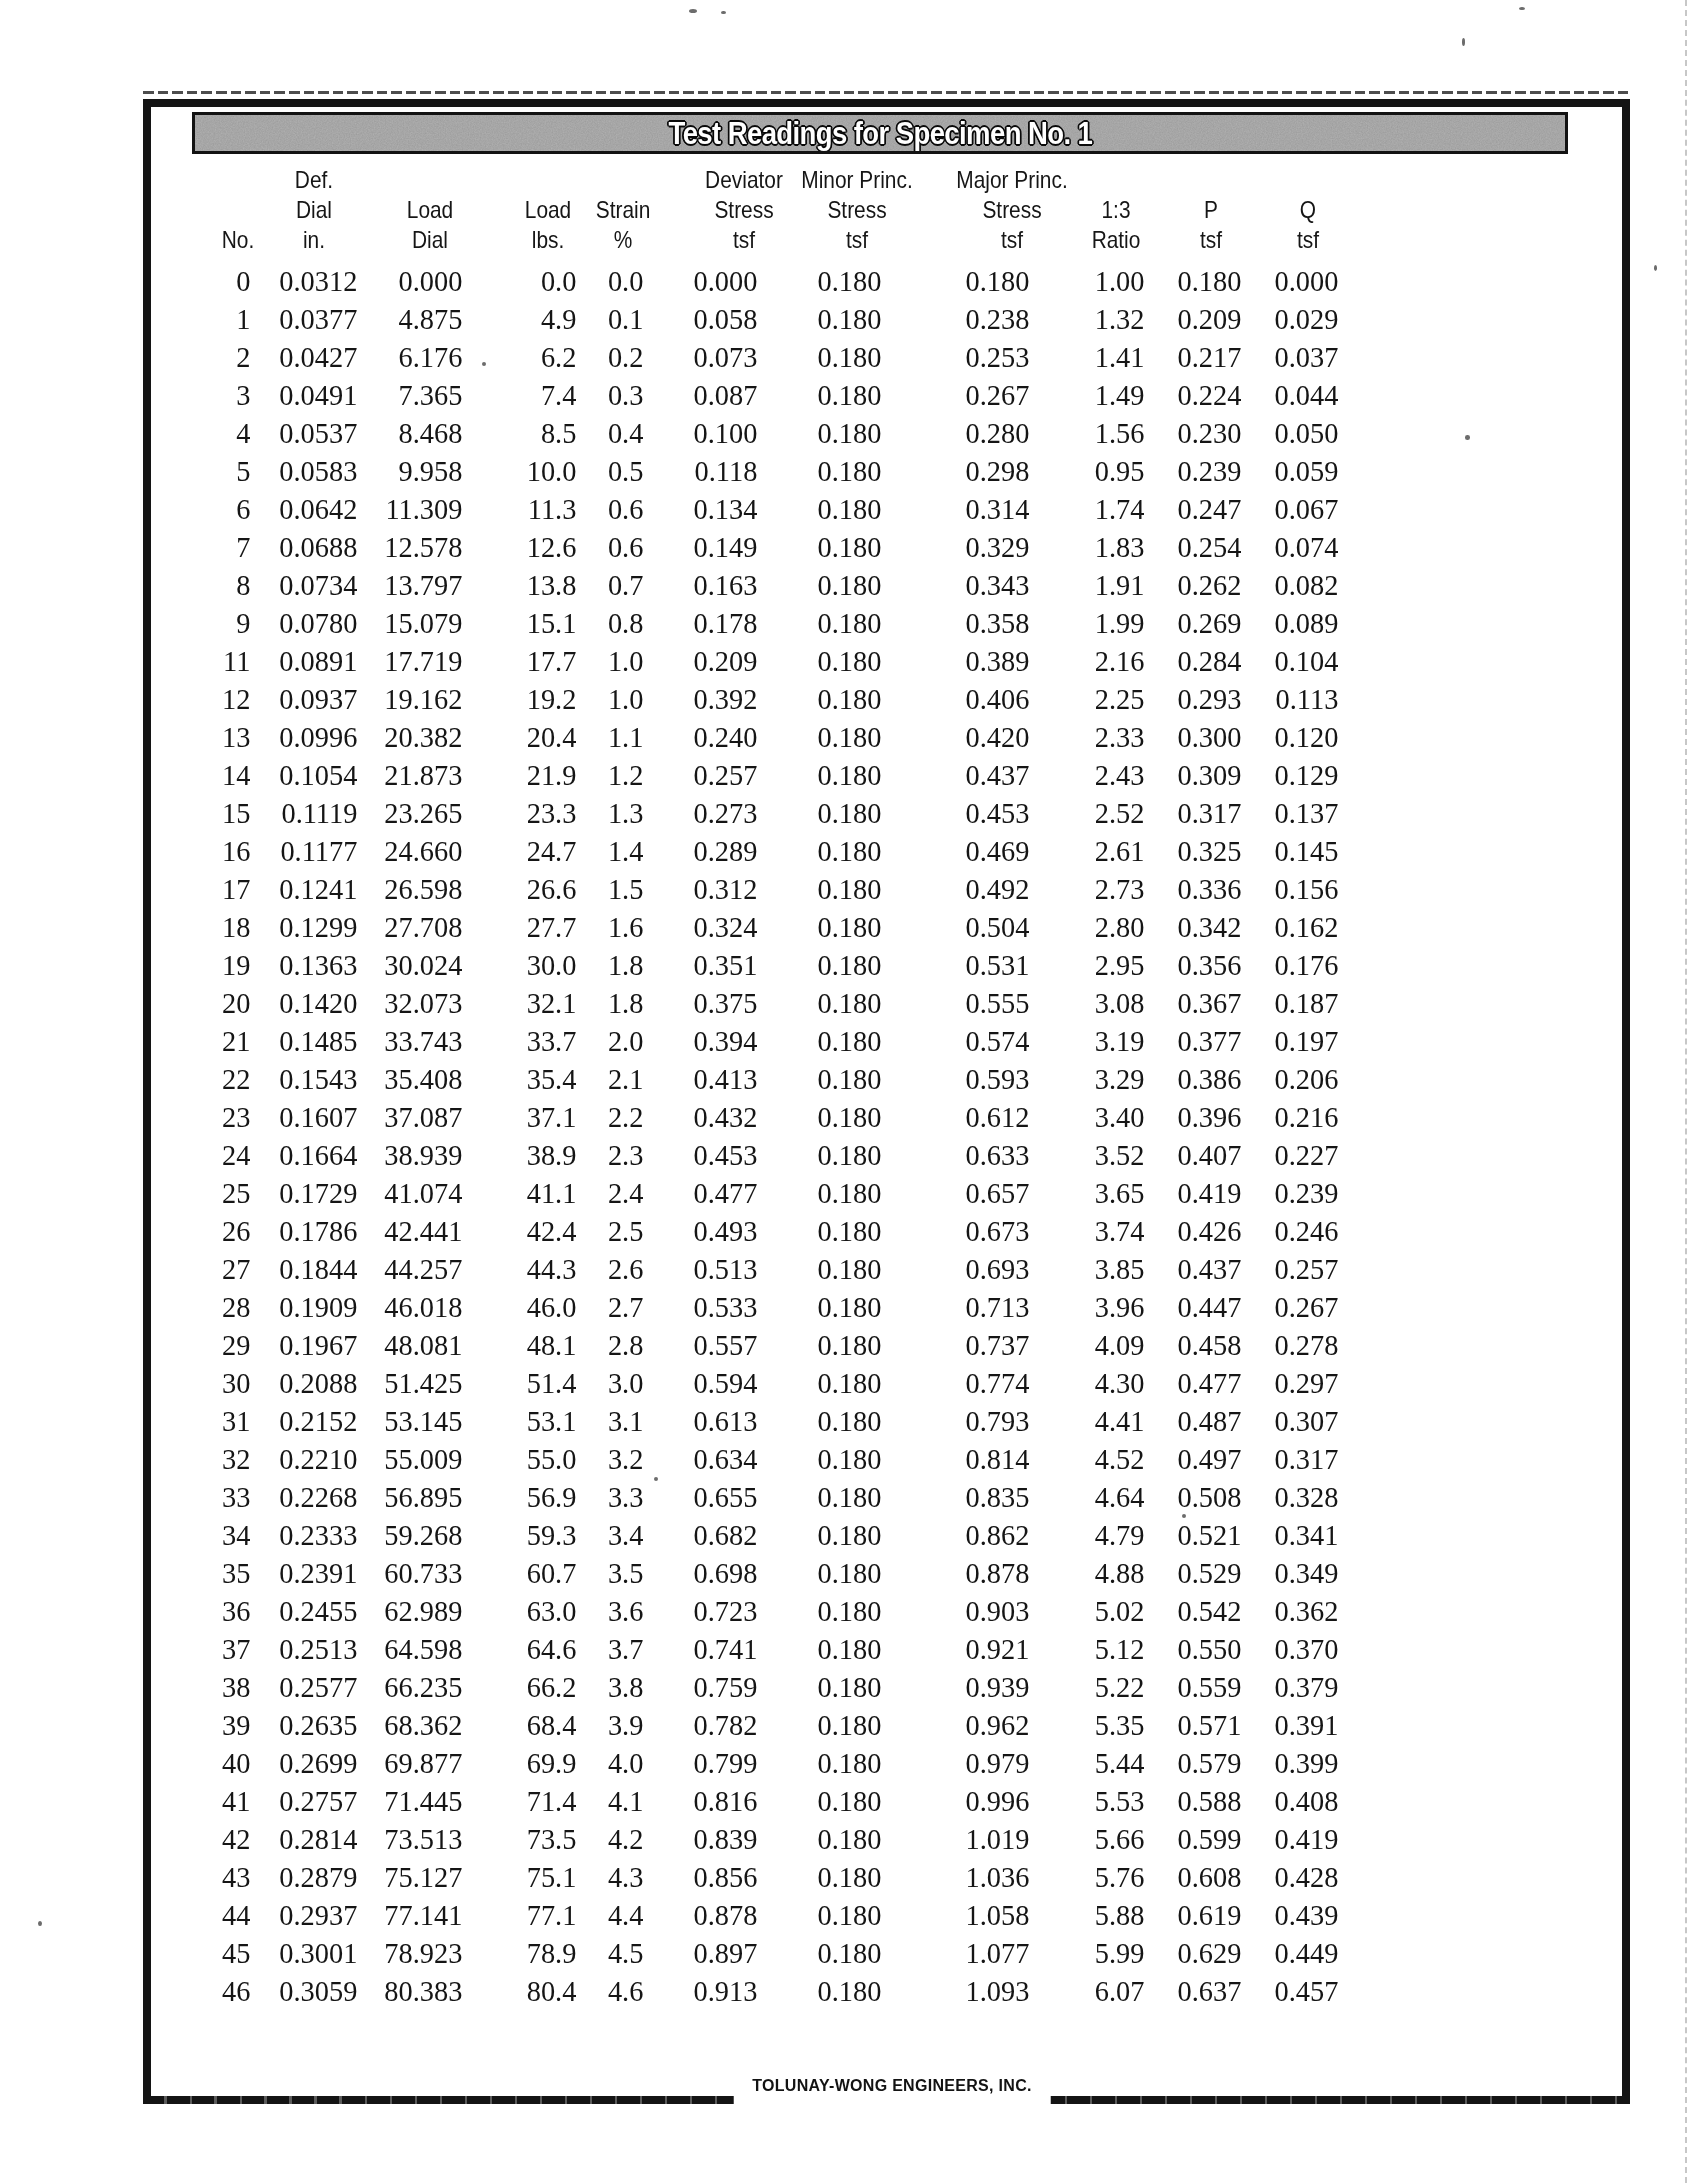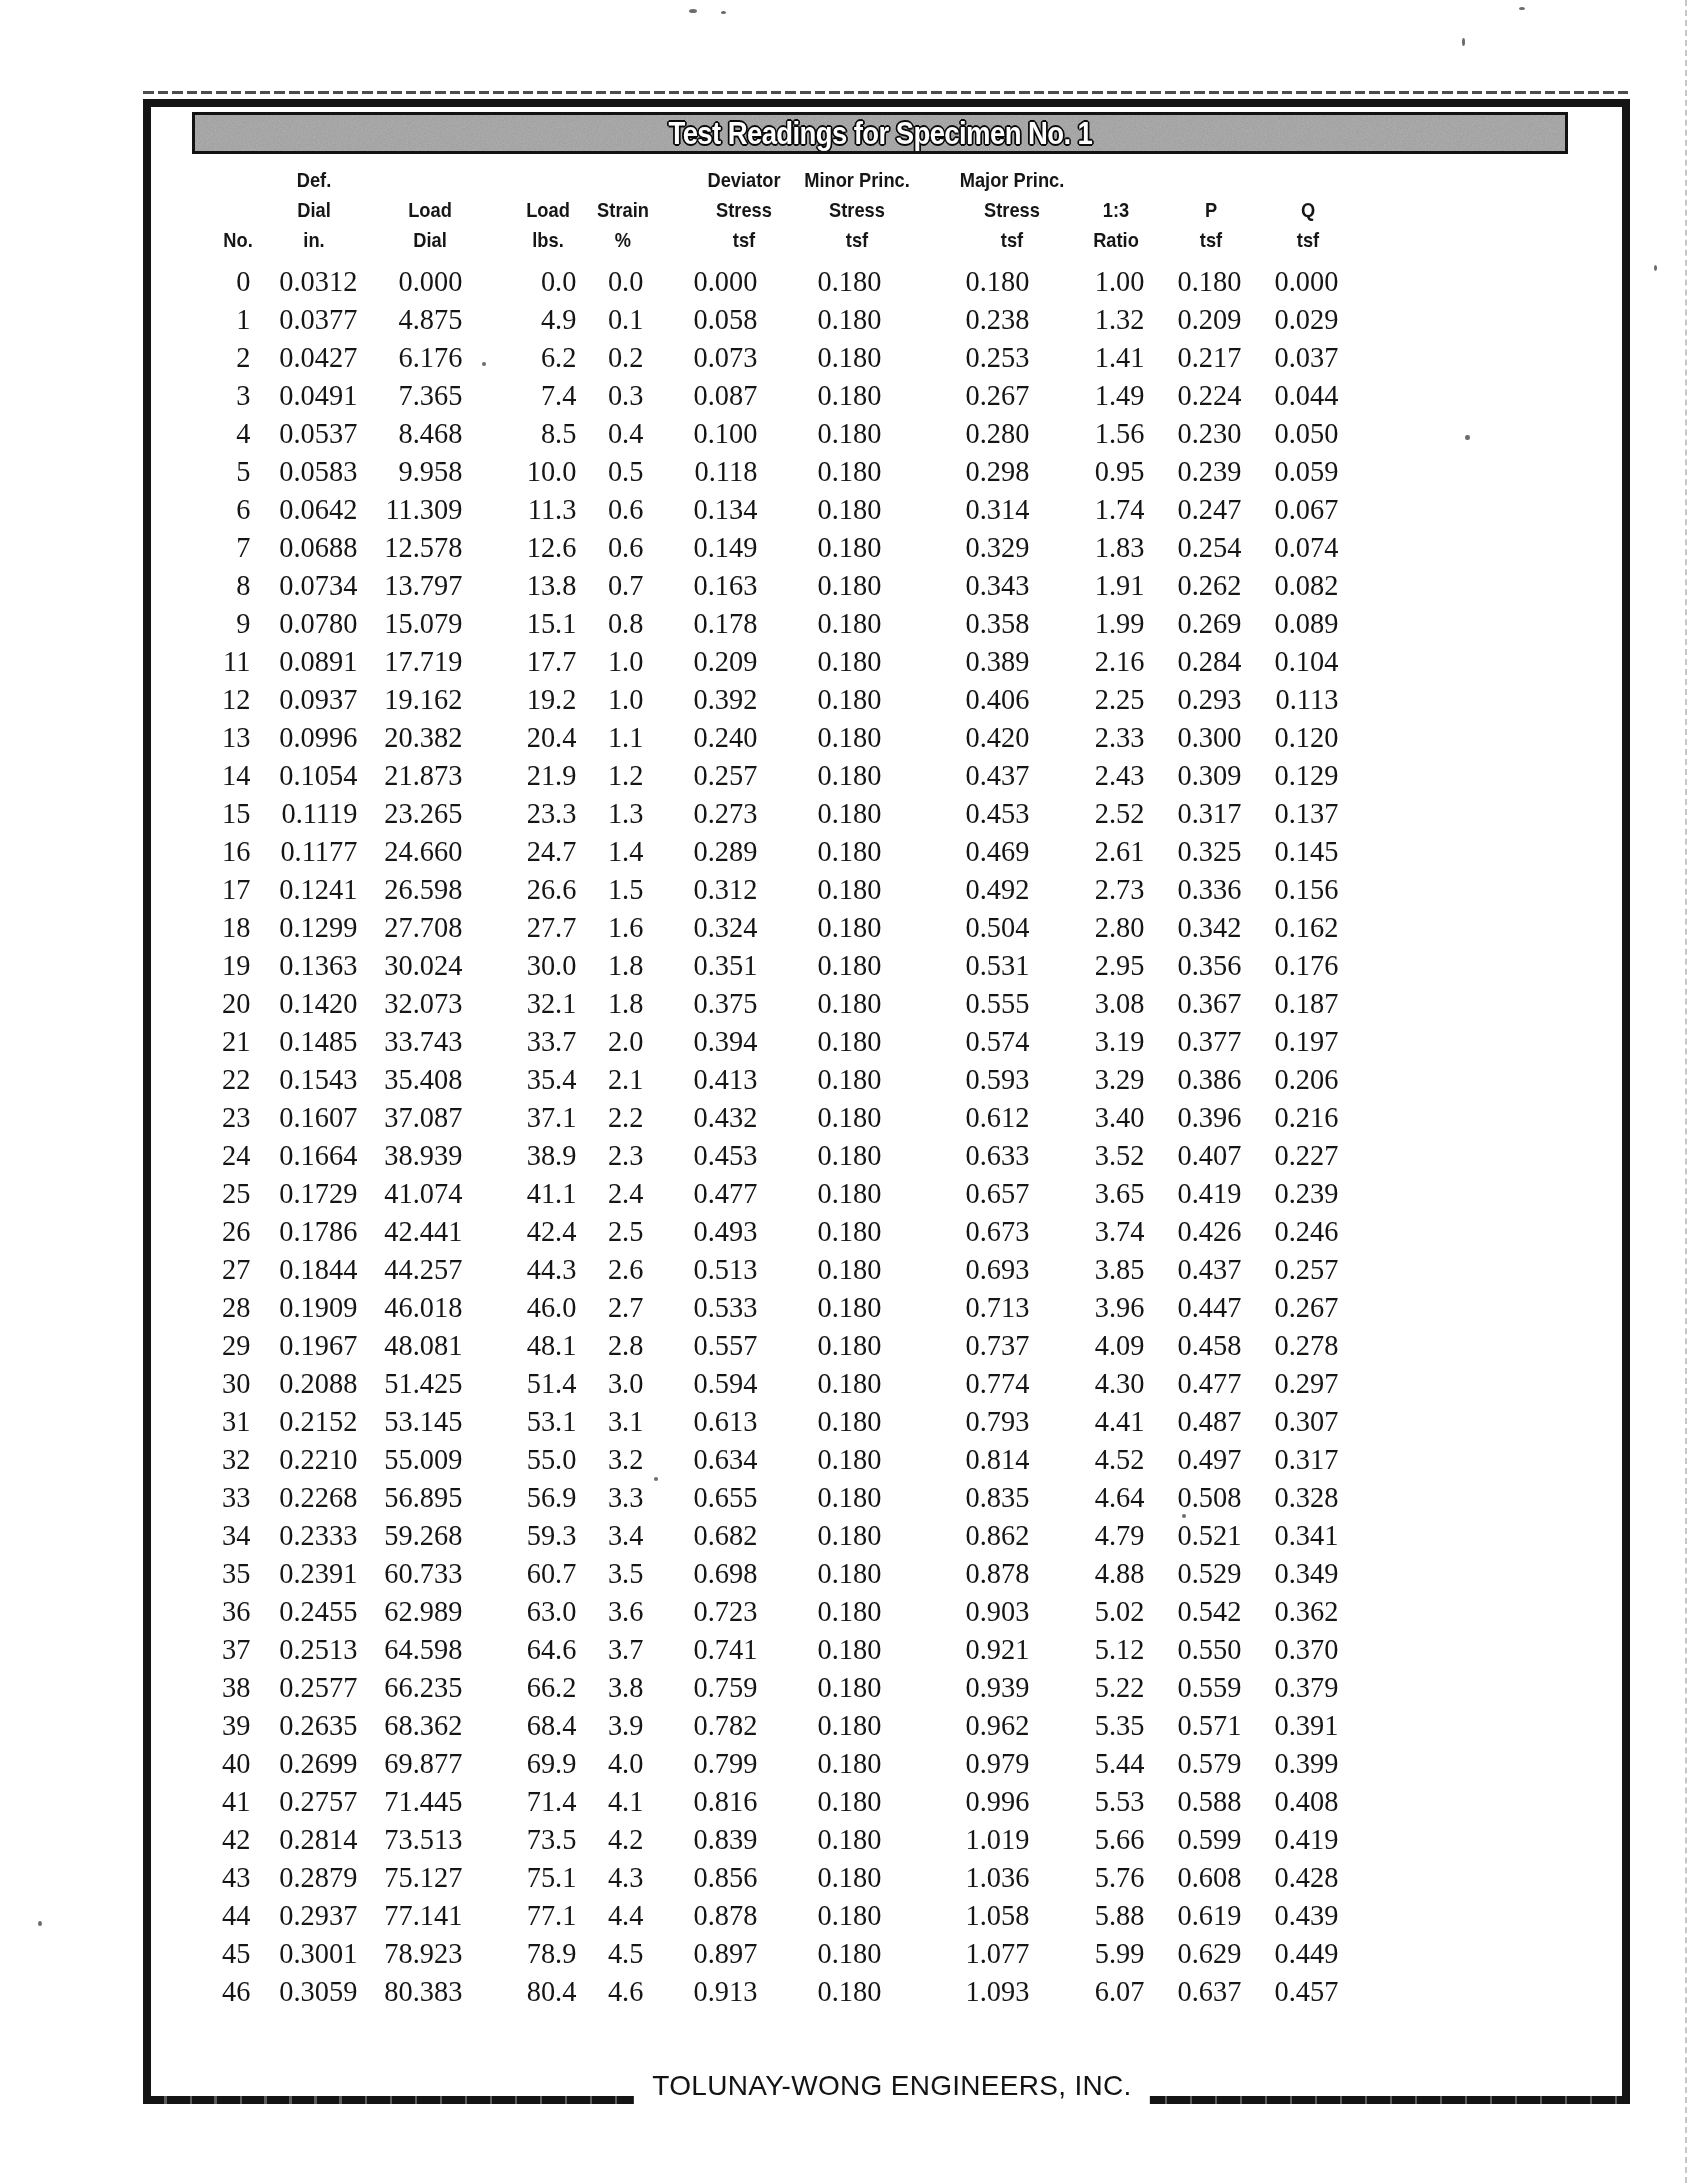--- a/index.html
+++ b/index.html
@@ -53,21 +53,21 @@
                  -1.3px -1.3px 0 #0a0a0a, 1.3px 1.3px 0 #0a0a0a, 1.3px -1.3px 0 #0a0a0a, -1.3px 1.3px 0 #0a0a0a;
     white-space: nowrap;
   }
 
   
   .hcol {
     position: absolute; top: 165px;
     transform: translateX(-50%);
     text-align: center;
     color: #161616;
-    font-weight: bold; font-size: 21px;
+    font-weight: normal; font-size: 24px;
     white-space: nowrap; z-index: 2;
   }
   .hline { display: block; height: 30px; line-height: 30px; transform: scaleX(0.87); }
   .hc0  { left: 238px; }
   .hc1  { left: 314px; }
   .hc2  { left: 430px; }
   .hc3  { left: 548px; }
   .hc4  { left: 623px; }
   .hc5  { left: 744px; }
   .hc6  { left: 857px; }
@@ -91,21 +91,21 @@
     overflow: hidden; white-space: nowrap;
   }
 
   
   .footer {
     position: absolute; left: 892px; top: 2067px;
     transform: translateX(-50%);
     height: 37px; line-height: 37px;
     padding: 0 18.5px;
     background: #ffffff;
-    font-weight: normal; font-size: 28px; letter-spacing: 0.3px;
+    font-weight: bold; font-size: 16px; letter-spacing: 0.3px;
     color: #131313; white-space: nowrap;
     z-index: 5;
   }
 
   
   .speck { position: absolute; background: #474747; border-radius: 50%; opacity: .8; z-index: 4; }
   .edge-scanline {
     position: absolute; left: 1685px; top: 0; height: 2183px; width: 0;
     border-left: 2px dashed #9a9a9a; opacity: .55; z-index: 0;
   }

